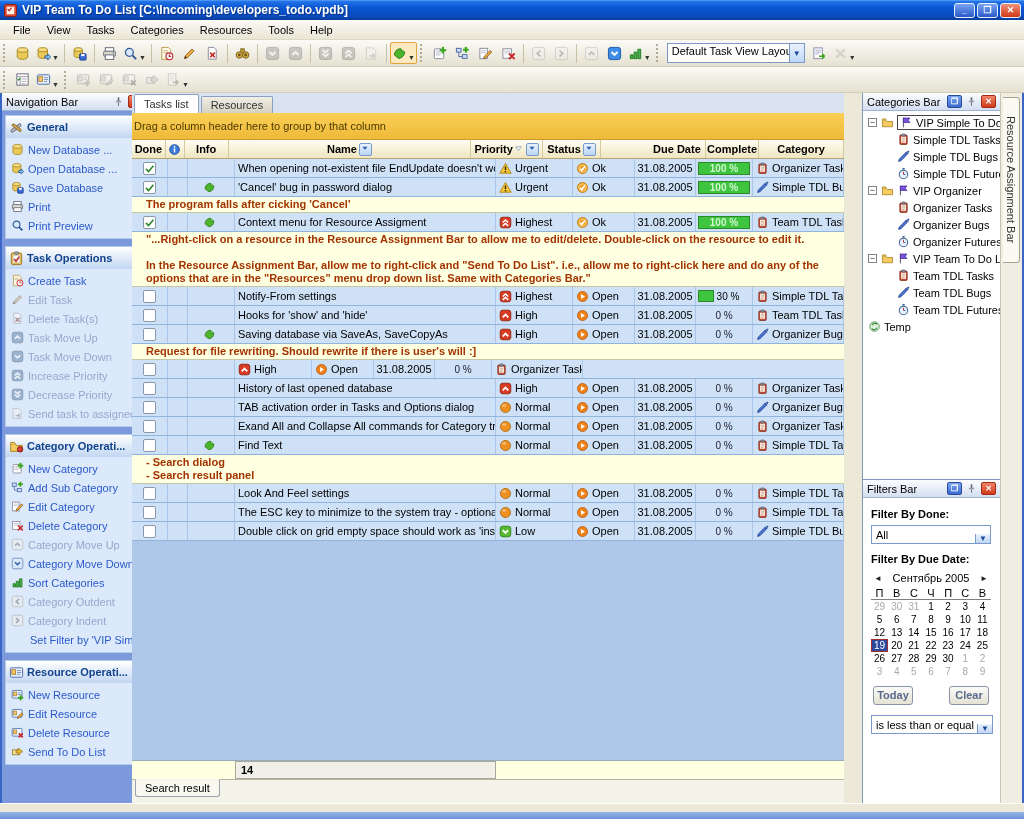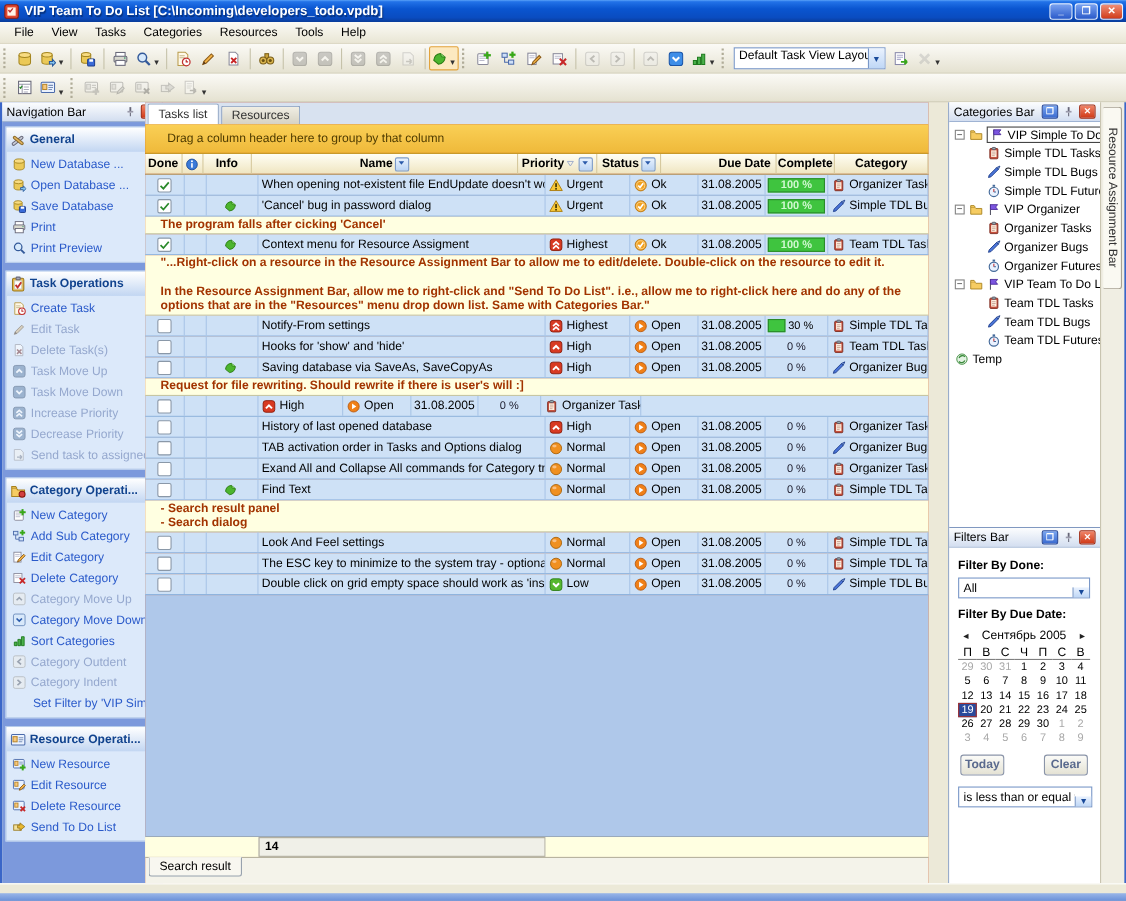--- a/index.html
+++ b/index.html
@@ -55,21 +55,21 @@
   .nav-item.disabled{color:#95A8CE}
   .nav-item.disabled svg{filter:grayscale(.6) opacity(.55)}
   .nav-item .ic{margin-right:4px}
   .nav-item.noicon{padding-left:24px}
 
   
   .center{position:absolute;left:132px;top:0;width:712px;height:100%;display:flex;flex-direction:column;background:#c2410c}
   .tabs{height:20px;background:#D8E2F0;display:flex;align-items:flex-end;padding-left:2px}
   .tab{height:17px;padding:2px 9px;border:1px solid #8AA0C0;border-bottom:none;background:linear-gradient(#F0EEE4,#D6D2C2);margin-right:2px;border-radius:2px 2px 0 0;color:#333}
   .tab.active{background:#FFF;height:19px;padding-top:3px}
-  .ghint{height:27px;background:linear-gradient(#FAD056,#EFB93A);display:flex;align-items:center;padding-left:20px;color:#4E3B00;border-bottom:1px solid #C89A2A}
+  .ghint{height:27px;background:linear-gradient(#FAD056,#EFB93A);display:flex;align-items:center;padding-left:2px;color:#4E3B00;border-bottom:1px solid #C89A2A}
   .ghead{height:19px;display:flex;background:linear-gradient(#FFFEF4,#EFE5C0);border-bottom:1px solid #B5A476;flex:0 0 auto}
   .hcell{display:flex;align-items:center;justify-content:center;padding:0 2px;border-right:1px solid #D6C99E;font-weight:bold;position:relative;white-space:nowrap;overflow:hidden}
   .hbtn{width:13px;height:13px;border:1px solid #7A9ACA;border-radius:2px;background:linear-gradient(#E8F2FE,#BBD4F4);display:flex;align-items:center;justify-content:center;margin-left:2px}
   .hbtn svg{width:9px;height:9px}
   .trow{display:flex;height:19px;background:#CEE1F6;border-bottom:1px solid #8FB4DE;flex:0 0 auto}
   .tcell{border-right:1px solid #A9C5E7;display:flex;align-items:center;padding:0 3px;overflow:hidden;white-space:nowrap}
   .tcell .ic{margin-right:3px}
   .cb{width:13px;height:13px;background:#fff;border:1px solid #8A98A8;border-radius:2px;margin:0 auto;display:flex;align-items:center;justify-content:center}
   .cb svg{width:11px;height:11px}
   .nrow{background:#FFFFE1;border-bottom:1px solid #C6C6A4;color:#A23400;font-weight:bold;padding:1px 6px 1px 14px;line-height:13px;flex:0 0 auto}
@@ -1436,22 +1436,22 @@
                 <rect x="3.5" y="2.5" width="9" height="11.5" rx="1" fill="#C8503C" stroke="#7A2A1E"></rect>
                 <rect x="5" y="4.5" width="6" height="7.5" fill="#FFF2E2"></rect>
                 <rect x="6" y="1.3" width="4" height="2.4" rx="0.8" fill="#9AA" stroke="#556"></rect>
                 <path d="M6 6.5 h4 M6 8.5 h4 M6 10.5 h3" stroke="#C8A090"></path>
               </svg>
             </span>
             <span>Simple TDL Tasks</span>
           </div>
         </div>
         <div class="nrow">
+          <div>- Search dialog</div>
           <div>- Search result panel</div>
-          <div>- Search dialog</div>
         </div>
         <div class="trow">
           <div class="tcell" style="width:36px">
             <span class="cb"></span>
           </div>
           <div class="tcell" style="width:20px"></div>
           <div class="tcell" style="width:47px;justify-content:center"></div>
           <div class="tcell" style="width:261px">
             <span>Look And Feel settings</span>
           </div>

